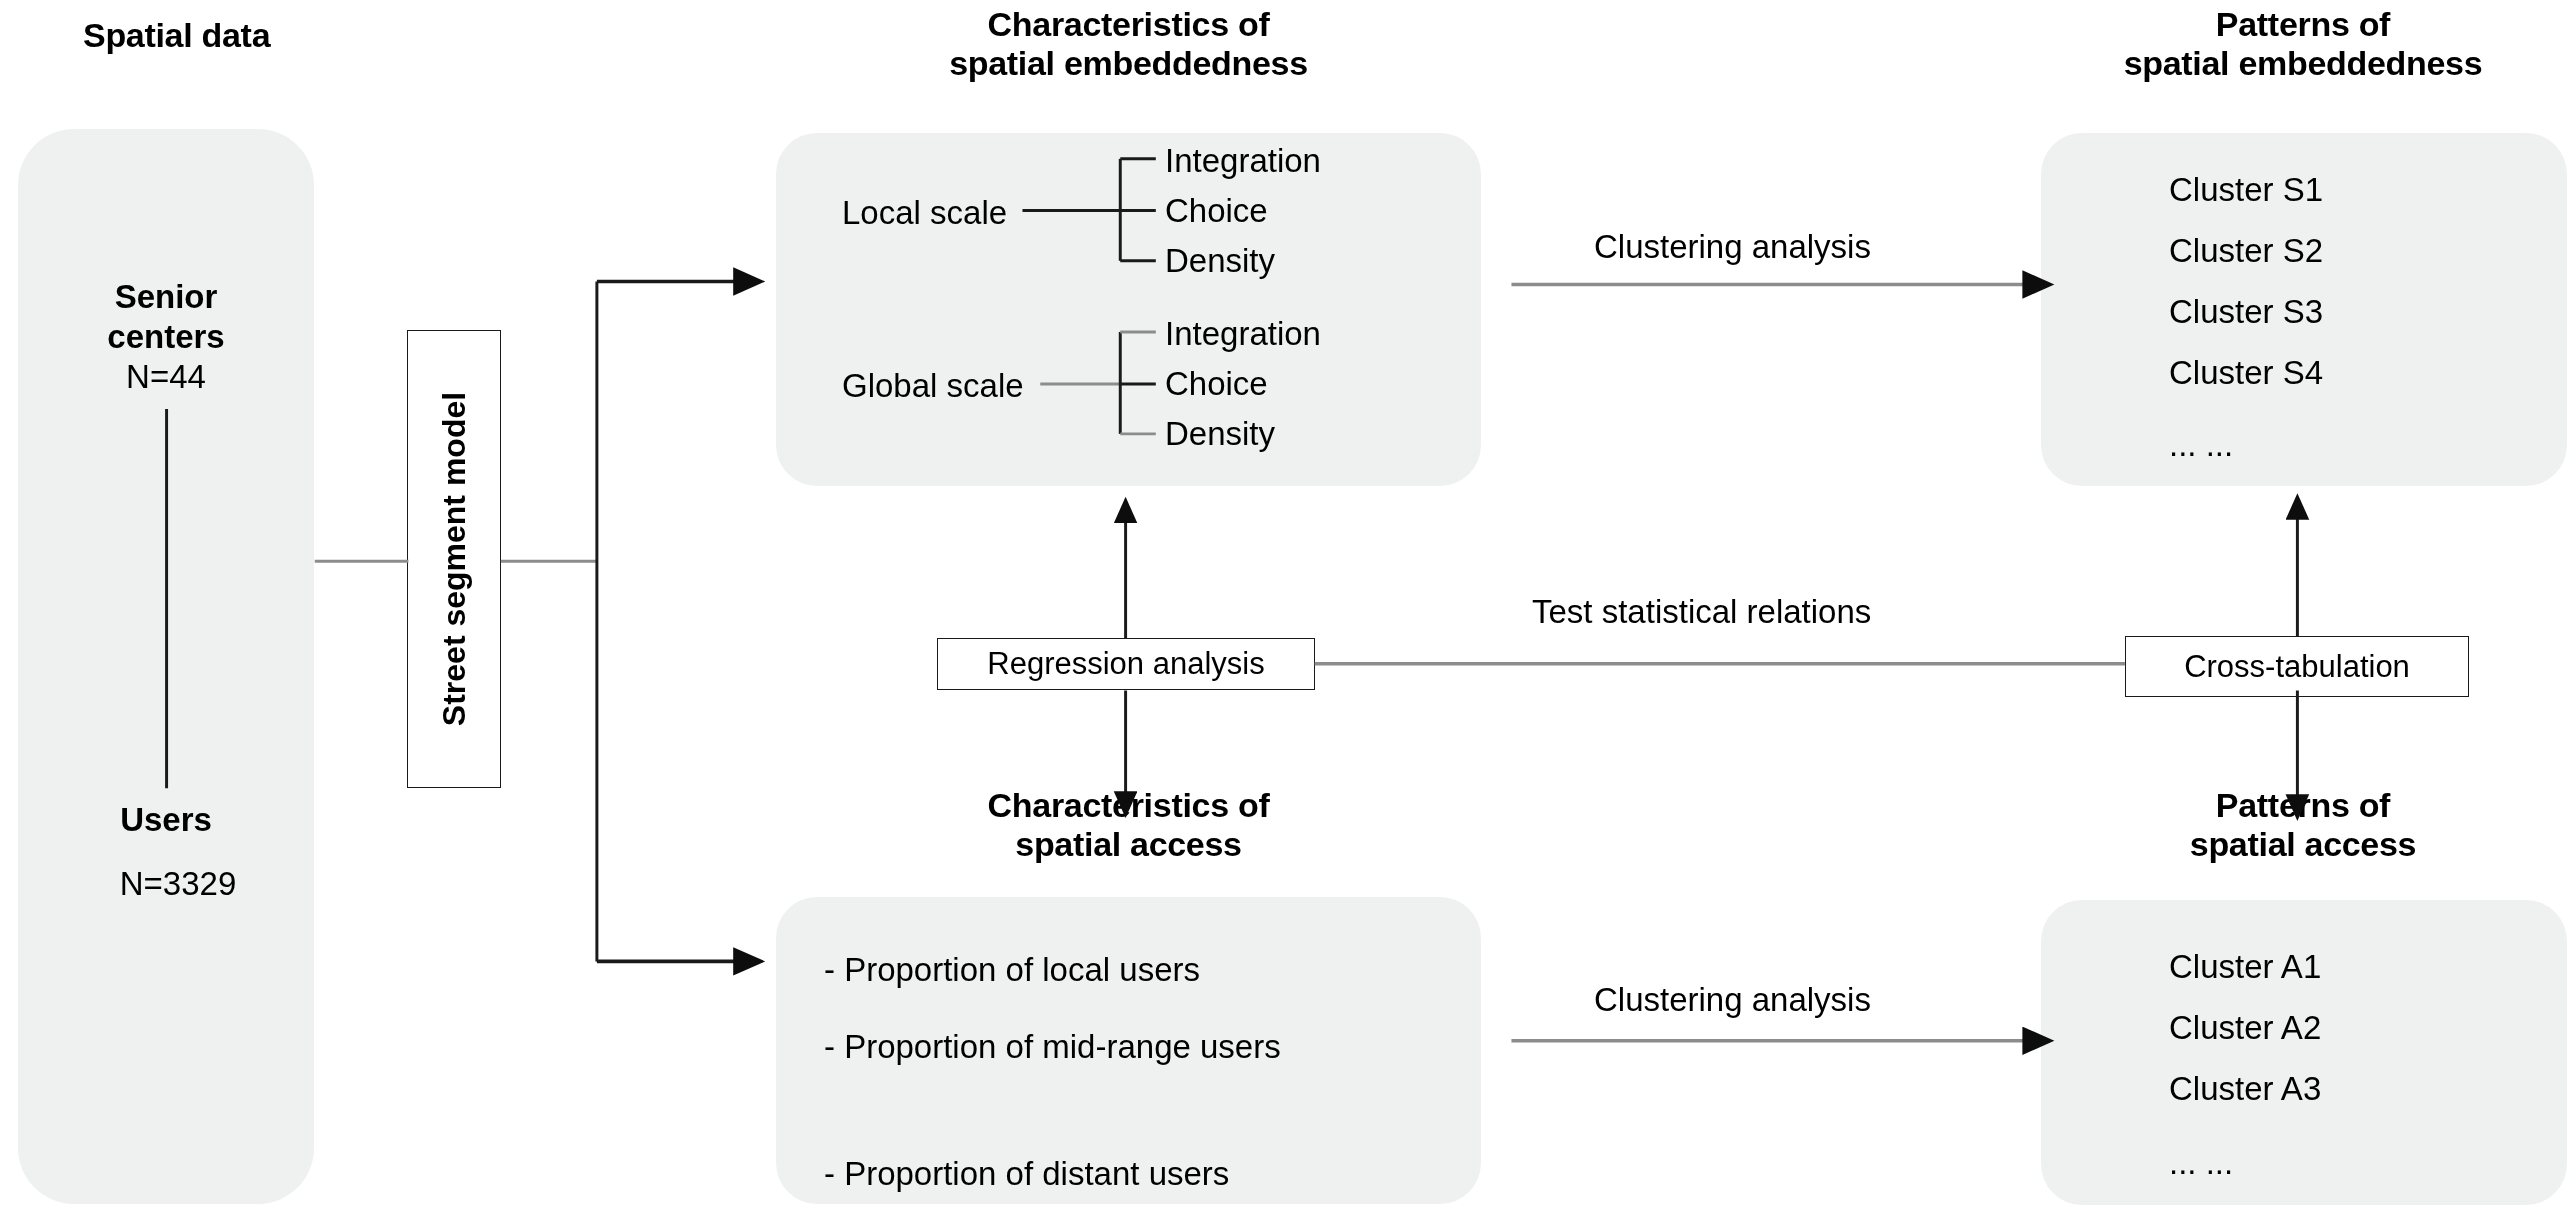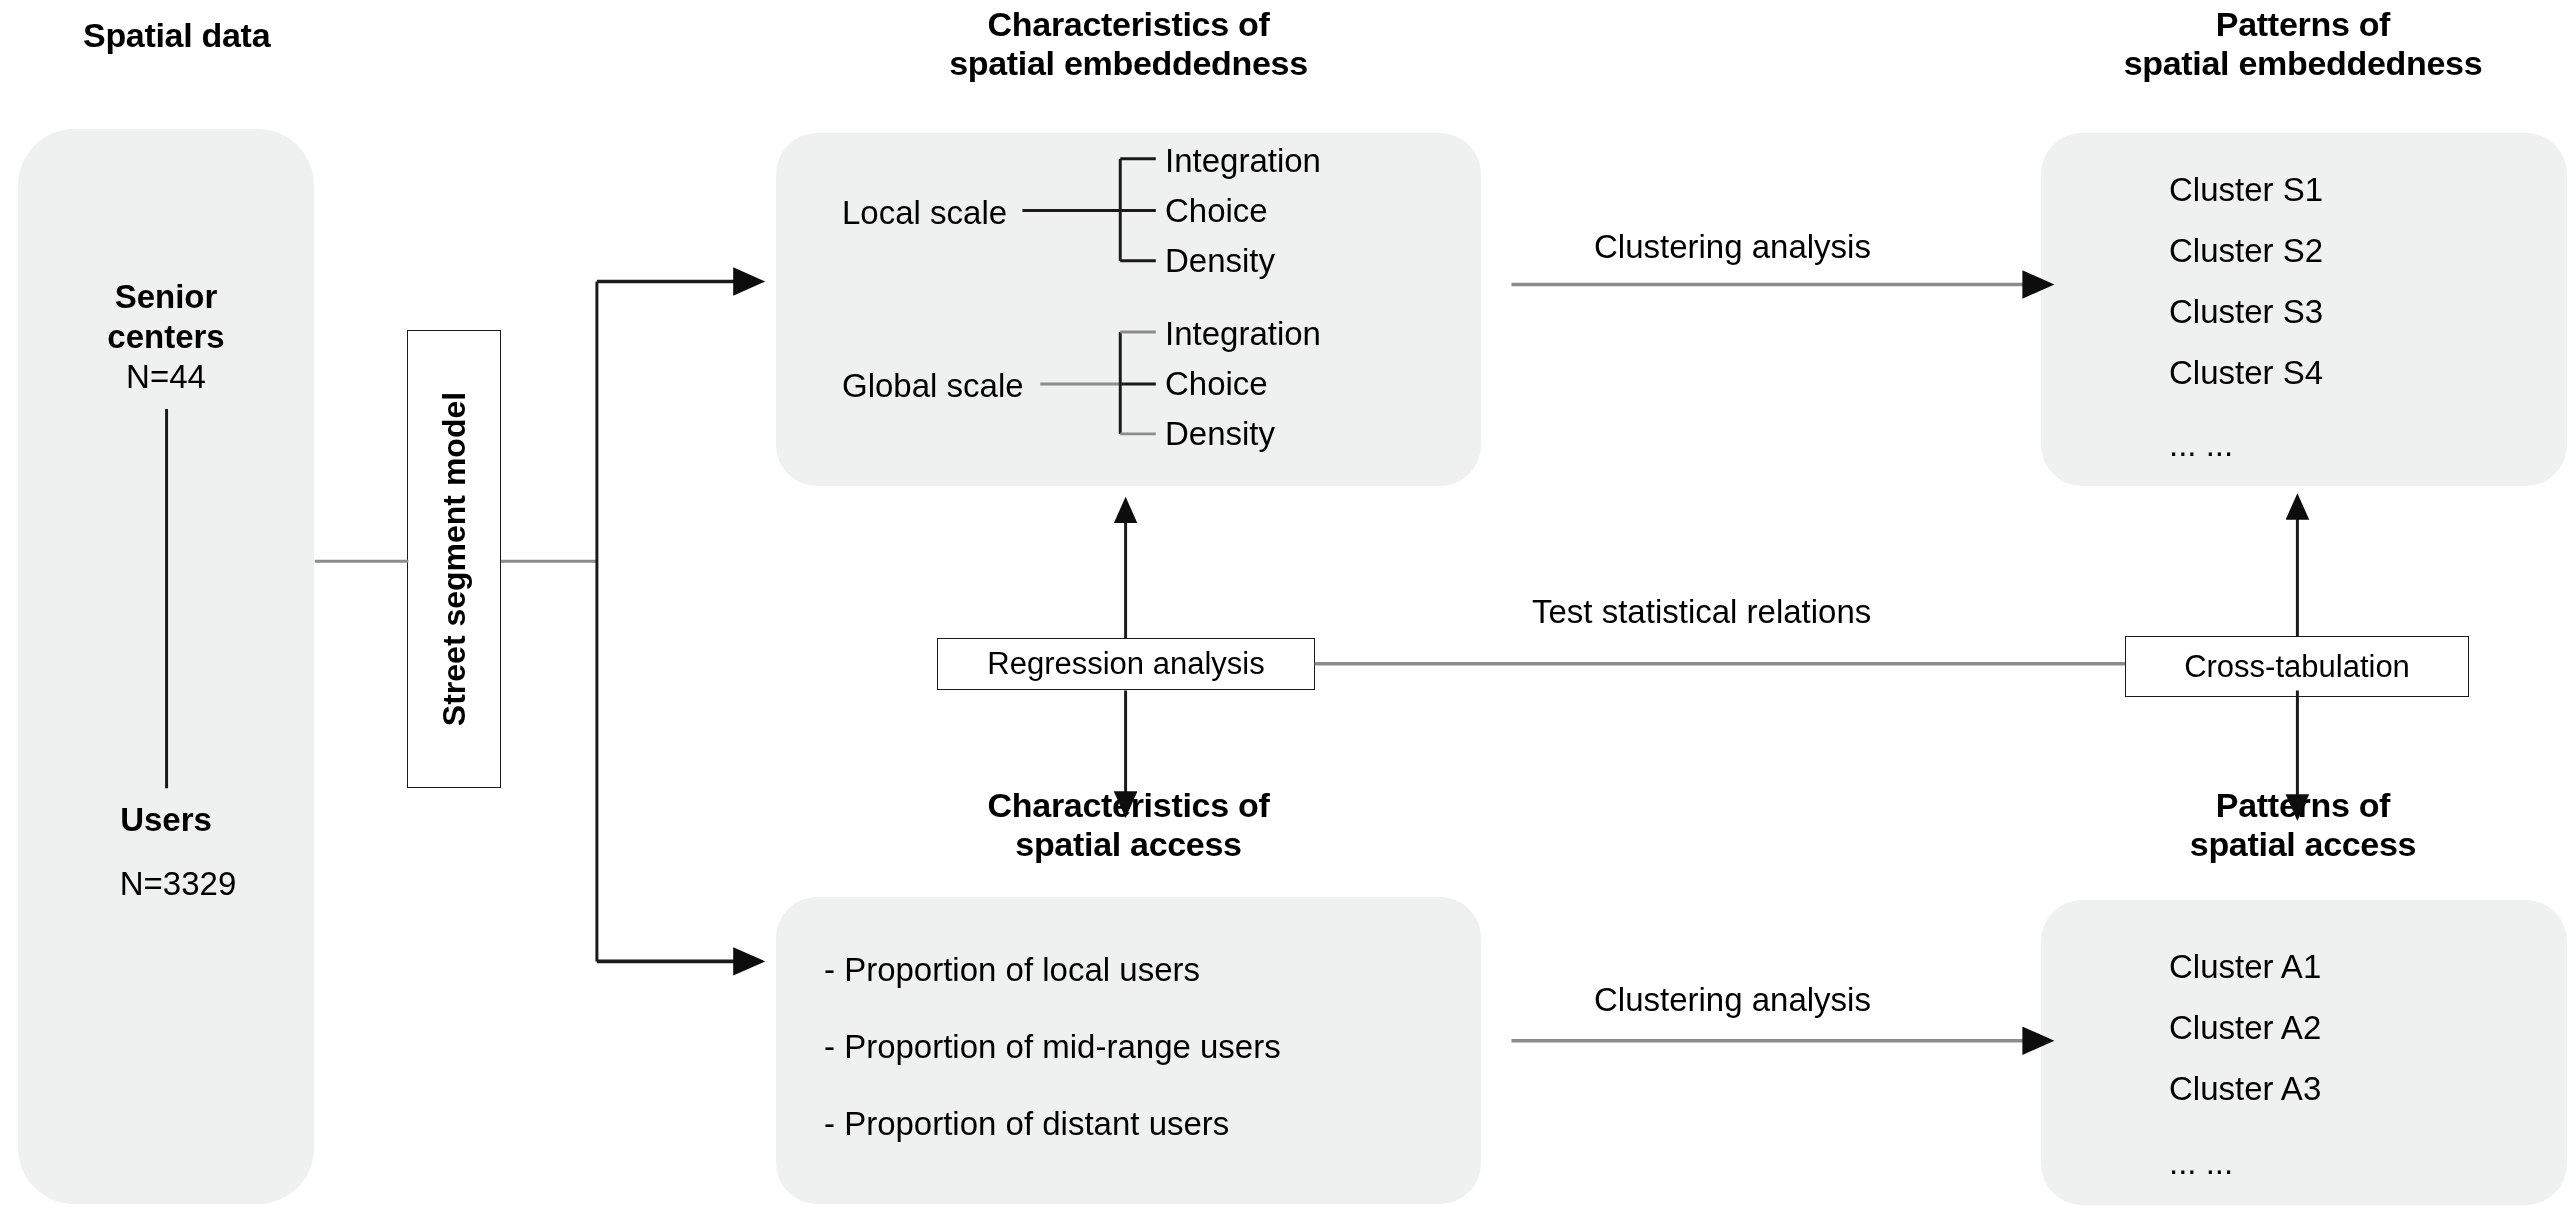--- a/index.html
+++ b/index.html
@@ -123,21 +123,21 @@
   <div class="metric" style="left:1165px;top:142px;">Integration</div>
   <div class="metric" style="left:1165px;top:192px;">Choice</div>
   <div class="metric" style="left:1165px;top:242px;">Density</div>
 
   <div class="metric" style="left:1165px;top:315px;">Integration</div>
   <div class="metric" style="left:1165px;top:365px;">Choice</div>
   <div class="metric" style="left:1165px;top:415px;">Density</div>
 
   <div class="body-text" style="left:824px;top:953px;">- Proportion of local users</div>
   <div class="body-text" style="left:824px;top:1030px;">- Proportion of mid-range users</div>
-  <div class="body-text" style="left:824px;top:1107px;">- Proportion of distant users</div>
+  <div class="body-text" style="left:824px;top:1157px;">- Proportion of distant users</div>
 
   <div class="cluster-line" style="left:2169px;top:171px;">Cluster S1</div>
   <div class="cluster-line" style="left:2169px;top:232px;">Cluster S2</div>
   <div class="cluster-line" style="left:2169px;top:293px;">Cluster S3</div>
   <div class="cluster-line" style="left:2169px;top:354px;">Cluster S4</div>
   <div class="cluster-line" style="left:2169px;top:426px;">... ...</div>
 
   <div class="cluster-line" style="left:2169px;top:948px;text-align:center;">Cluster A1</div>
   <div class="cluster-line" style="left:2169px;top:1009px;">Cluster A2</div>
   <div class="cluster-line" style="left:2169px;top:1070px;">Cluster A3</div>

